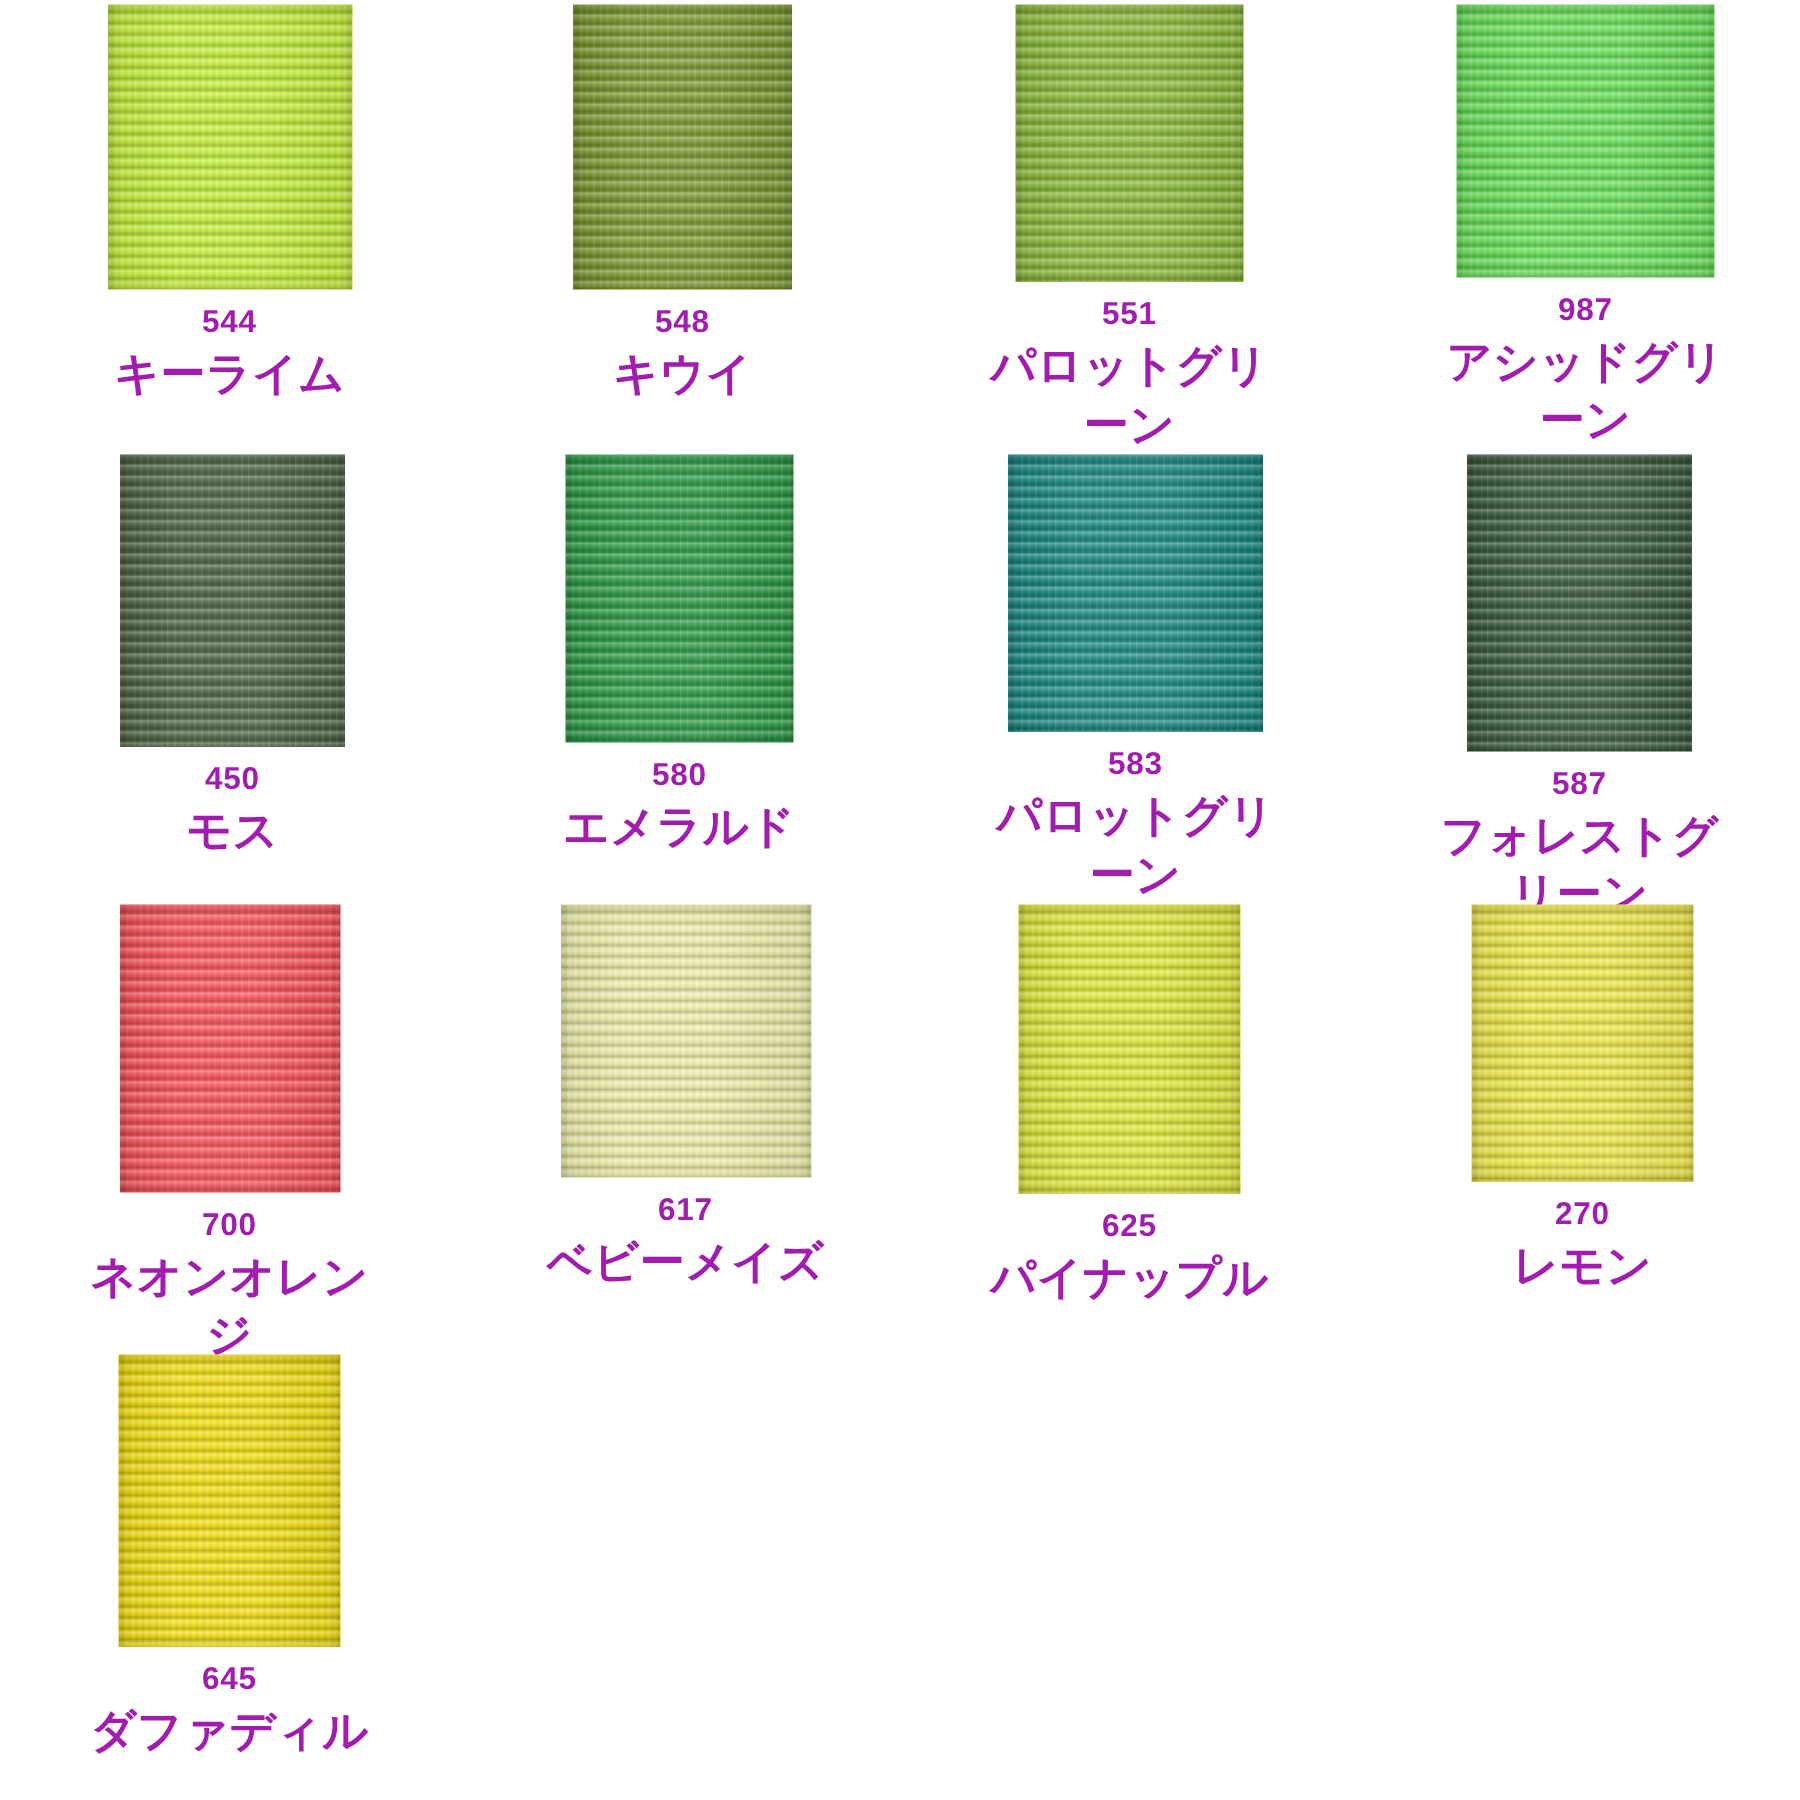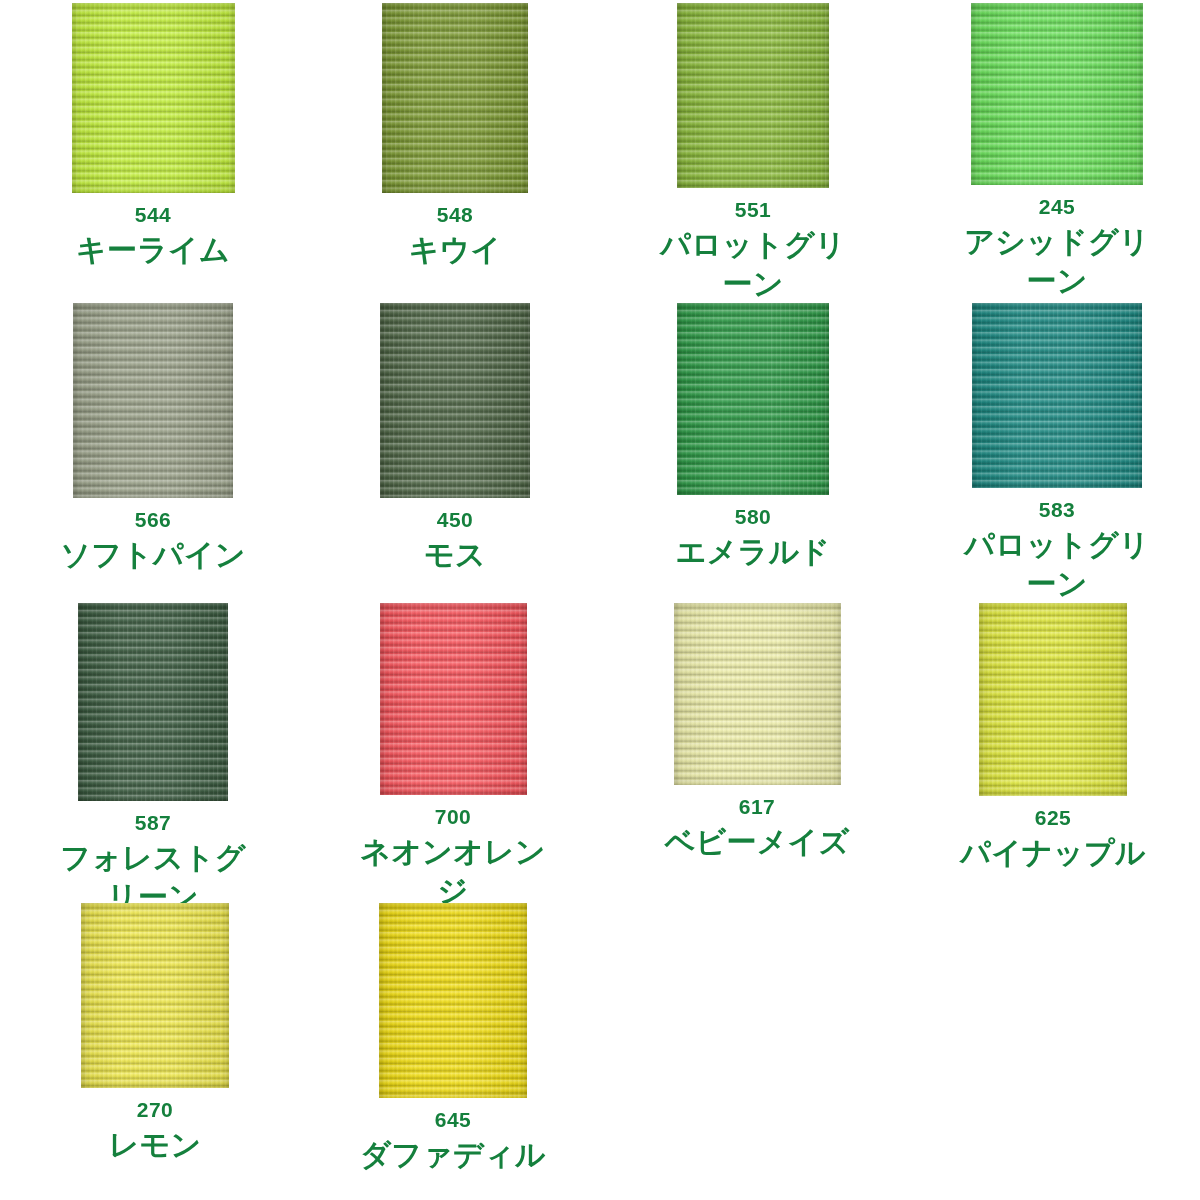--- a/index.html
+++ b/index.html
@@ -89,21 +89,21 @@
       linear-gradient(to bottom,
         rgba(0,0,0,0.10) 0px,
         rgba(0,0,0,0.00) 10px,
         rgba(0,0,0,0.00) calc(100% - 10px),
         rgba(0,0,0,0.08) 100%);
   }
 
   .caption {
     margin-top: 9px;
     text-align: center;
-    color: #15803d;
+    color: #a21caf;
     line-height: 1.28;
     font-size: 21px;
     letter-spacing: 0.2px;
   }
 
   .code {
     font-size: 21px;
     font-weight: 700;
     font-family: "Liberation Sans", sans-serif;
     letter-spacing: 0.5px;
@@ -164,35 +164,22 @@
     </div>
     <div class="swatch-cell col-4">
       <div class="ribbon-wrap">
         <div class="ribbon" style="width: 172px; height: 182px; background: rgb(106, 224, 90);">
           <div class="rib-lines"></div>
           <div class="warp-lines"></div>
           <div class="edge-shade"></div>
         </div>
       </div>
       <div class="caption">
-        <div class="code">245</div>
+        <div class="code">987</div>
         <div class="name">アシッドグリーン</div>
-      </div>
-    </div>
-    <div class="swatch-cell col-1">
-      <div class="ribbon-wrap">
-        <div class="ribbon" style="width: 160px; height: 195px; background: rgb(155, 162, 138);">
-          <div class="rib-lines"></div>
-          <div class="warp-lines"></div>
-          <div class="edge-shade"></div>
-        </div>
-      </div>
-      <div class="caption">
-        <div class="code">566</div>
-        <div class="name">ソフトパイン</div>
       </div>
     </div>
     <div class="swatch-cell col-2">
       <div class="ribbon-wrap">
         <div class="ribbon" style="width: 150px; height: 195px; background: rgb(79, 102, 70);">
           <div class="rib-lines"></div>
           <div class="warp-lines"></div>
           <div class="edge-shade"></div>
         </div>
       </div>

